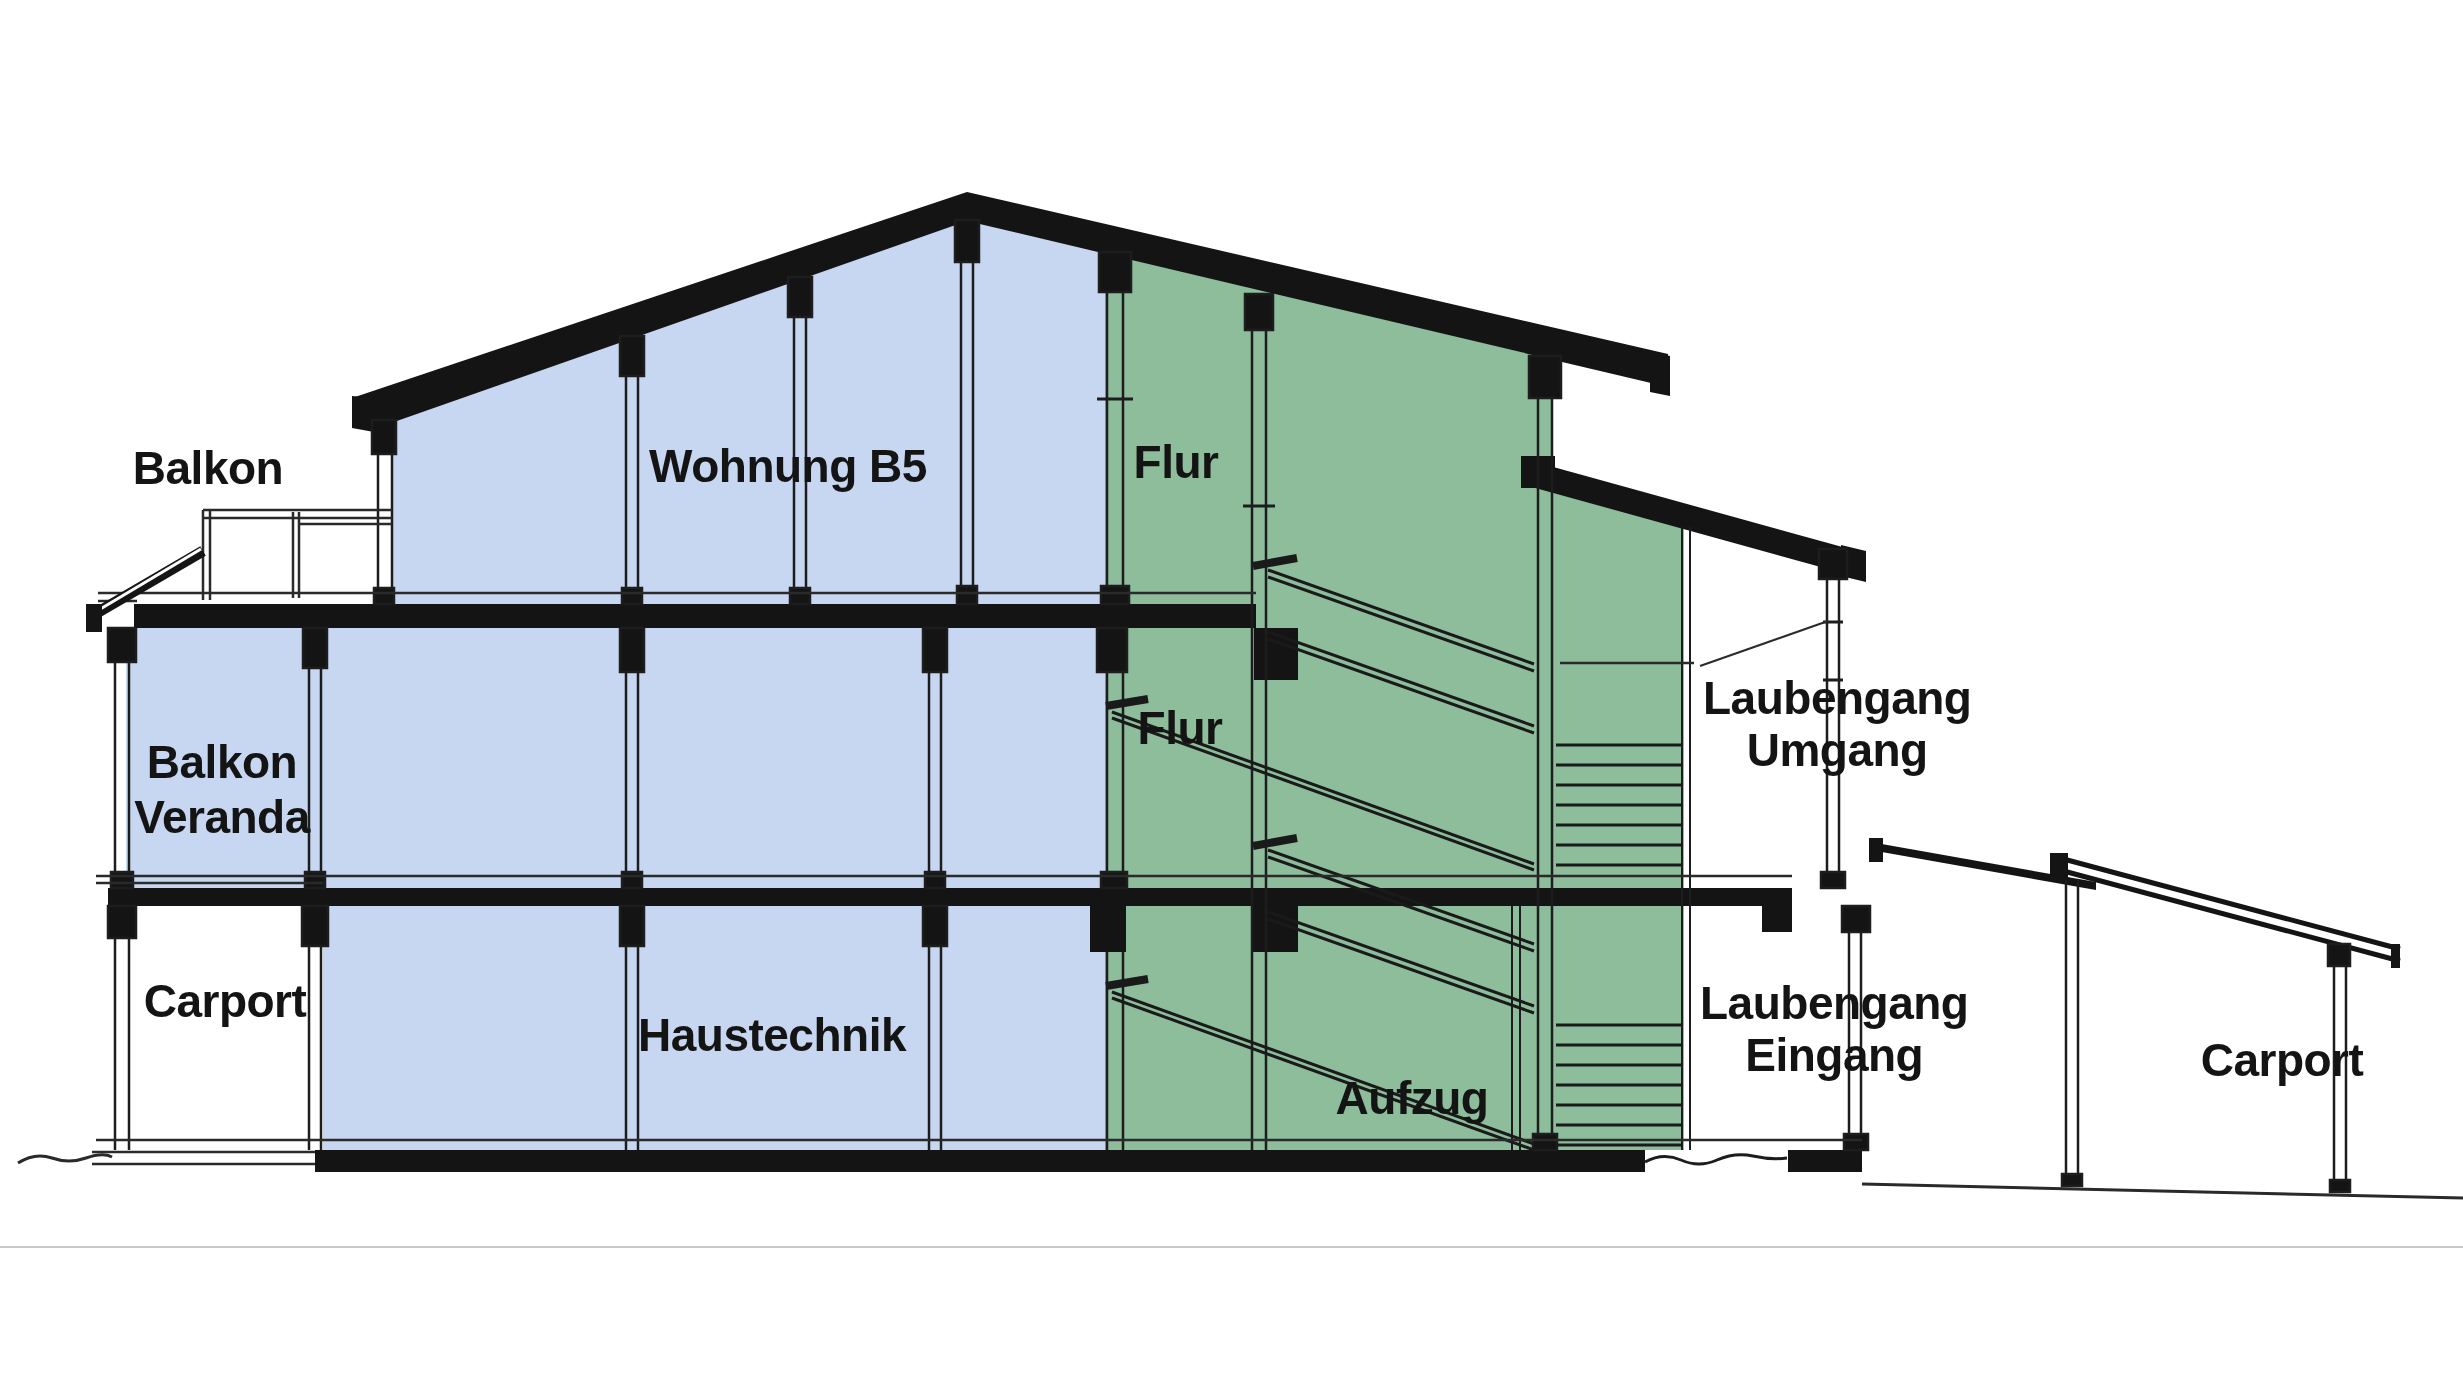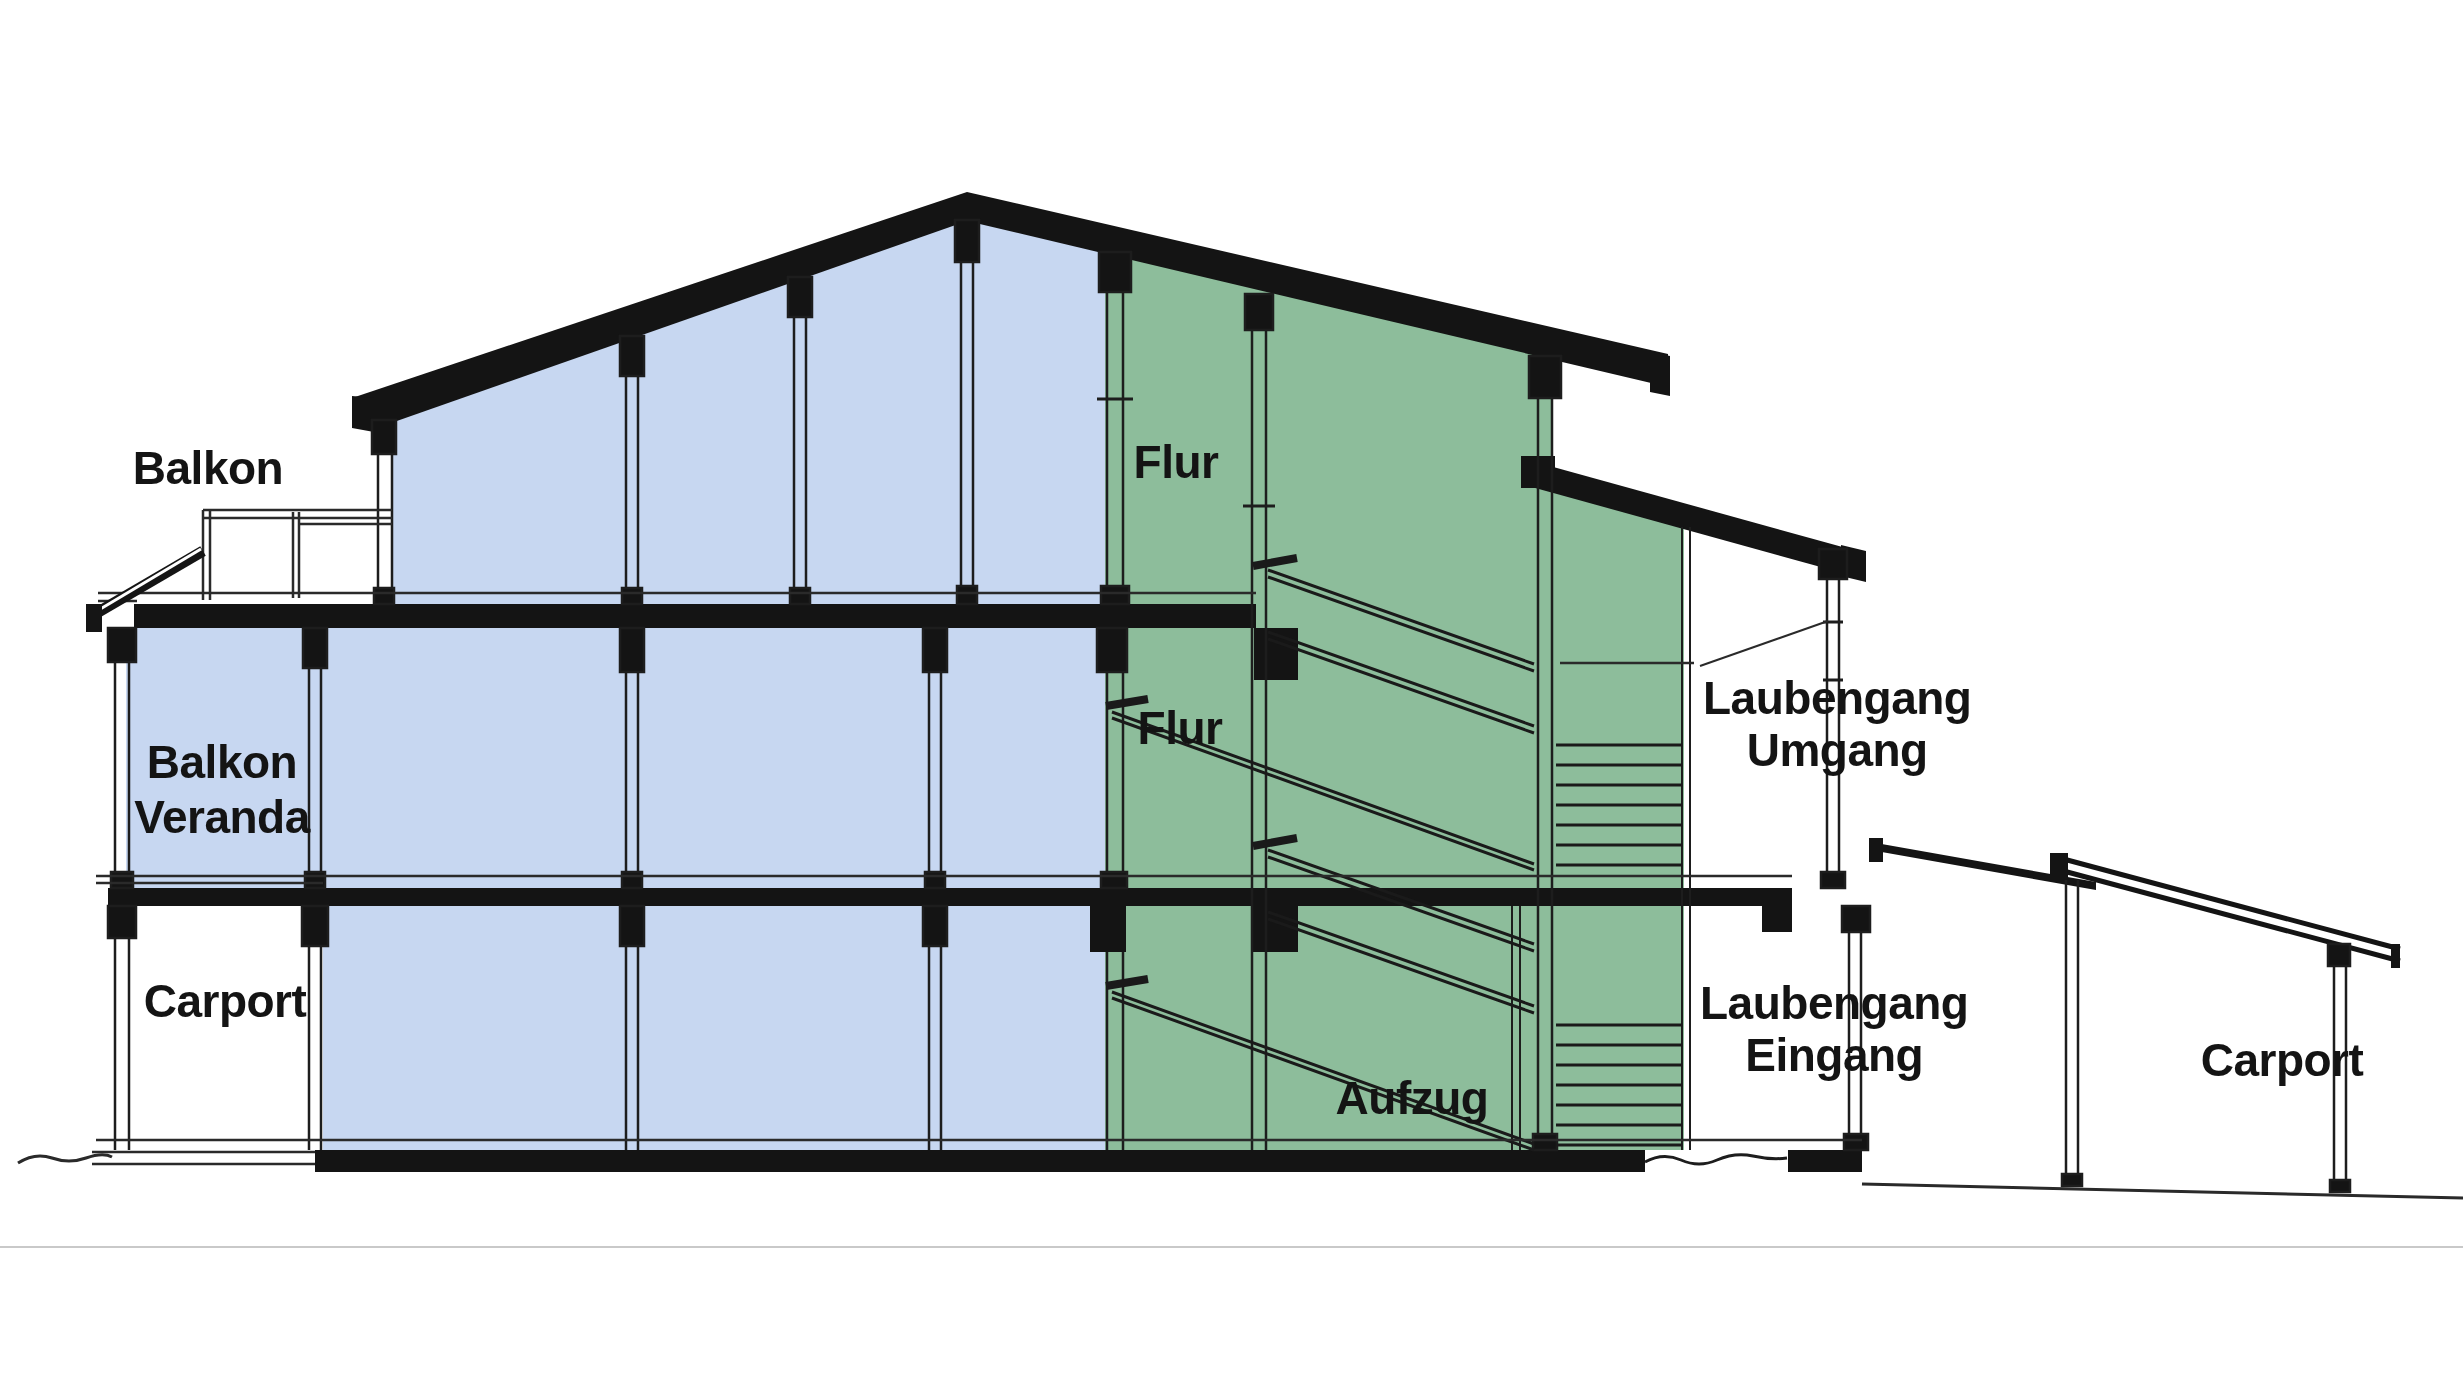--- a/index.html
+++ b/index.html
@@ -159,30 +159,32 @@
   </g>
 
   <g>
     <path d="M95,614L203,551" stroke="#151515" stroke-width="11" fill="none"></path>
     <path d="M97,611L201,549" stroke="#ffffff" stroke-width="3" fill="none"></path>
     <rect x="86" y="604" width="16" height="28" fill="#151515"></rect>
   </g>
 </svg>
 
   <div class="lbl center" style="left:208px;top:468px">Balkon</div>
+  <div class="lbl center" style="left:788px;top:466px">Wohnung B5</div>
   <div class="lbl center" style="left:1176px;top:462px">Flur</div>
   <div class="lbl center" style="left:222px;top:790px;line-height:55px">
     <span>Balkon</span><br>
     <span>Veranda</span>
   </div>
   <div class="lbl center" style="left:1180px;top:728px">Flur</div>
   <div class="lbl leftal" style="left:1703px;top:672px">
     <span>Laubengang</span><br>
     <span>Umgang</span>
   </div>
   <div class="lbl center" style="left:225px;top:1001px">Carport</div>
+  <div class="lbl center" style="left:772px;top:1035px">Haustechnik</div>
   <div class="lbl center" style="left:1412px;top:1098px">Aufzug</div>
   <div class="lbl leftal" style="left:1700px;top:977px">
     <span>Laubengang</span><br>
     <span>Eingang</span>
   </div>
   <div class="lbl center" style="left:2282px;top:1060px">Carport</div>
 </div>
 
 </body></html>

